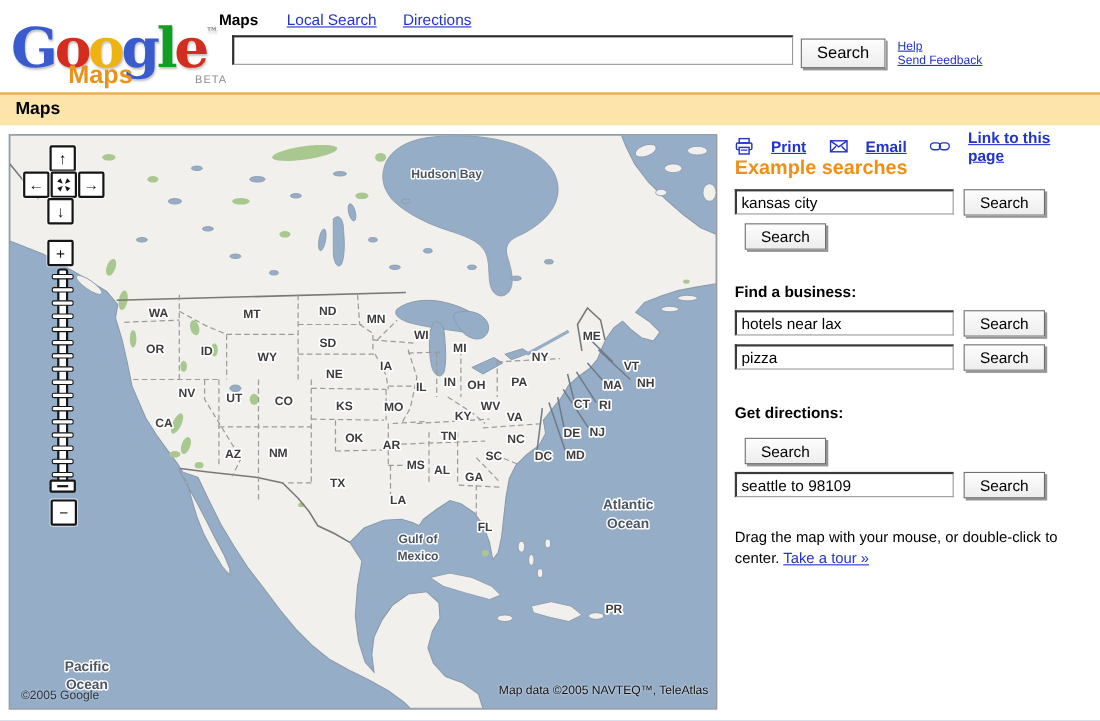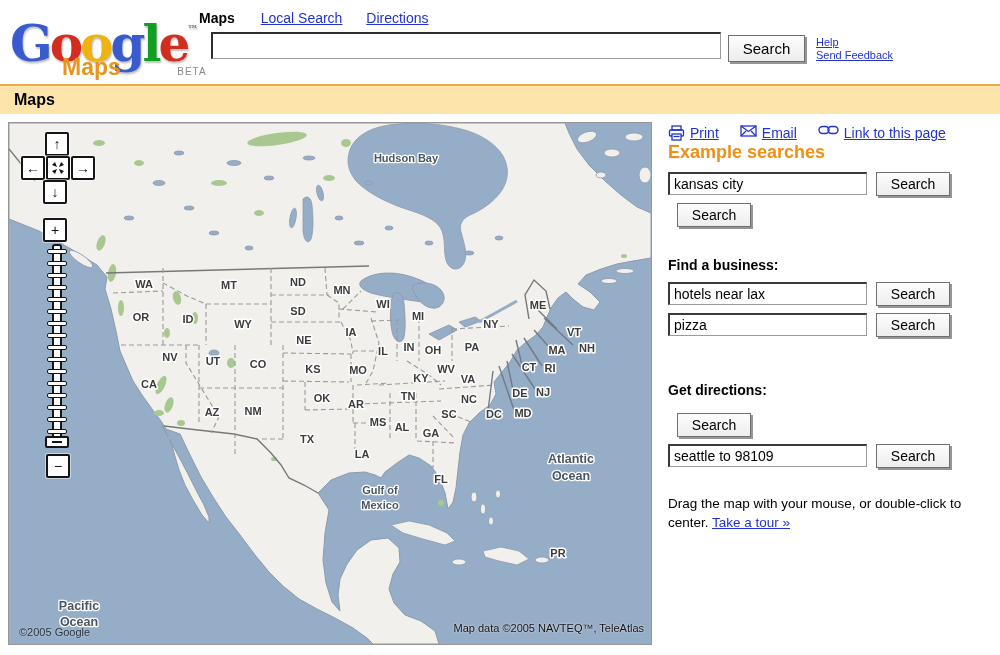--- a/index.html
+++ b/index.html
@@ -56,24 +56,24 @@
   .ztick{position:absolute;left:-7px;width:18px;height:3px;background:#fff;
     border:1.5px solid #151515;border-radius:2px;}
   .zhandle{position:absolute;left:36px;top:313px;width:20px;height:8px;background:#fff;
     border:2px solid #151515;border-radius:2px;cursor:grab;display:flex;align-items:center;justify-content:center;}
   .zhandle i{display:block;width:10px;height:0;border-top:2px solid #151515;}
   .zminus{top:331px;left:37px;}
 
   
   .sidebar{position:absolute;left:668px;top:122px;width:326px;}
   .actions{display:flex;align-items:center;gap:7px;font-size:14px;height:18px;margin-top:2px;}
-  .actions .pair{display:flex;gap:5px;margin-right:14px;}
+  .actions .pair{display:flex;align-items:center;gap:16px;margin-right:14px;font-weight:bold;}
   .ex-head{color:#ee9015;font-weight:bold;font-size:18px;}
   .sec-title{font-weight:bold;font-size:14px;color:#000;}
-  .s1{margin-top:19px;} .s2{margin-top:27px;} .s3{margin-top:42px;}
+  .s1{margin-top:19px;} .s2{margin-top:27px;} .s3{margin-top:27px;}
   .srow{display:flex;align-items:flex-start;margin-top:9px;height:27px;}
   .srow + .srow{margin-top:4px;}
   .srow input{width:188px;height:18px;font-size:14px;padding:1px 4px;
     border:1px solid #9a9a9a;border-top:2px solid #3a3a3a;border-left:2px solid #3a3a3a;outline:none;}
   .srow .btn95{width:74px;height:24px;margin-left:9px;font-size:14px;}
   .tip{margin-top:23px;font-size:13.5px;line-height:19px;color:#000;width:300px;}
   .icn{display:inline-block;}
 </style>
 </head>
 <body>

